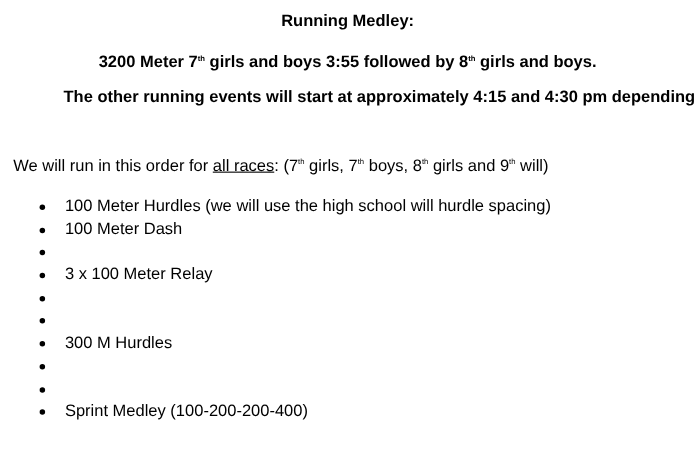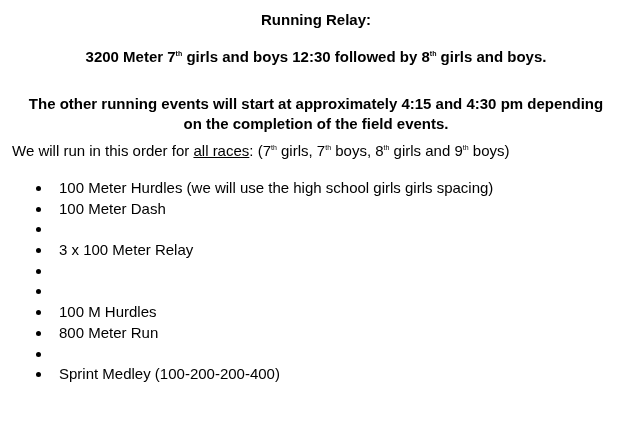--- a/index.html
+++ b/index.html
@@ -5,43 +5,43 @@
   html, body { margin: 0; padding: 0; background: #ffffff; }
   body {
     width: 632px; height: 426px; overflow: hidden;
     font-family: "Liberation Sans", sans-serif;
     color: #000000;
     position: relative;
   }
   .center { text-align: center; font-weight: bold; font-size: 15px; margin: 0; position: absolute; left: 0; right: 0; }
   .title { top: 11px; }
   .line2 { top: 48px; }
-  .line3 { top: 94px; line-height: 20px; }
+  .line3 { top: 79px; line-height: 20px; text-align: right; }
   .intro { position: absolute; left: 12px; top: 142px; font-size: 15px; margin: 0; }
   .intro u { text-decoration: underline; }
   sup { font-size: 7px; vertical-align: 6px; line-height: 0; }
   ul.events { position: absolute; left: 0; top: 178px; margin: 0; padding: 0; list-style: none; }
   ul.events li { position: relative; height: 20.7px; line-height: 20.7px; font-size: 15px; padding-left: 59px; }
   ul.events li .bullet { position: absolute; left: 36px; top: 8px; width: 5px; height: 5px; border-radius: 50%; background: #000; }
 </style>
 </head>
 <body>
 
-<h1 class="center title">Running Relay:</h1>
+<h1 class="center title">Running Medley:</h1>
 
-<p class="center line2"><span>3200 Meter 7</span><sup>th</sup><span> girls and boys 12:30 followed by 8</span><sup>th</sup><span> girls and boys.</span></p>
+<p class="center line2"><span>3200 Meter 7</span><sup>th</sup><span> girls and boys 3:55 followed by 8</span><sup>th</sup><span> girls and boys.</span></p>
 
-<p class="center line3"><span>The other running events will start at approximately 4:15 and 4:30 pm depending</span><br><span>on the completion of the field events.</span></p>
+<p class="center line3"><span>The other running events will start at approximately 4:15 and 4:30 pm depending</span><br></p>
 
-<p class="intro"><span>We will run in this order for </span><u>all races</u><span>: (7</span><sup>th</sup><span> girls, 7</span><sup>th</sup><span> boys, 8</span><sup>th</sup><span> girls and 9</span><sup>th</sup><span> boys)</span></p>
+<p class="intro"><span>We will run in this order for </span><u>all races</u><span>: (7</span><sup>th</sup><span> girls, 7</span><sup>th</sup><span> boys, 8</span><sup>th</sup><span> girls and 9</span><sup>th</sup><span> will)</span></p>
 
 <ul class="events">
-  <li><span class="bullet"></span><span>100 Meter Hurdles (we will use the high school girls girls spacing)</span></li>
+  <li><span class="bullet"></span><span>100 Meter Hurdles (we will use the high school will hurdle spacing)</span></li>
   <li><span class="bullet"></span><span>100 Meter Dash</span></li>
   <li><span class="bullet"></span></li>
   <li><span class="bullet"></span><span>3 x 100 Meter Relay</span></li>
   <li><span class="bullet"></span></li>
   <li><span class="bullet"></span></li>
-  <li><span class="bullet"></span><span>100 M Hurdles</span></li>
-  <li><span class="bullet"></span><span>800 Meter Run</span></li>
+  <li><span class="bullet"></span><span>300 M Hurdles</span></li>
+  <li><span class="bullet"></span></li>
   <li><span class="bullet"></span></li>
   <li><span class="bullet"></span><span>Sprint Medley (100-200-200-400)</span></li>
 </ul>
 
 </body></html>

